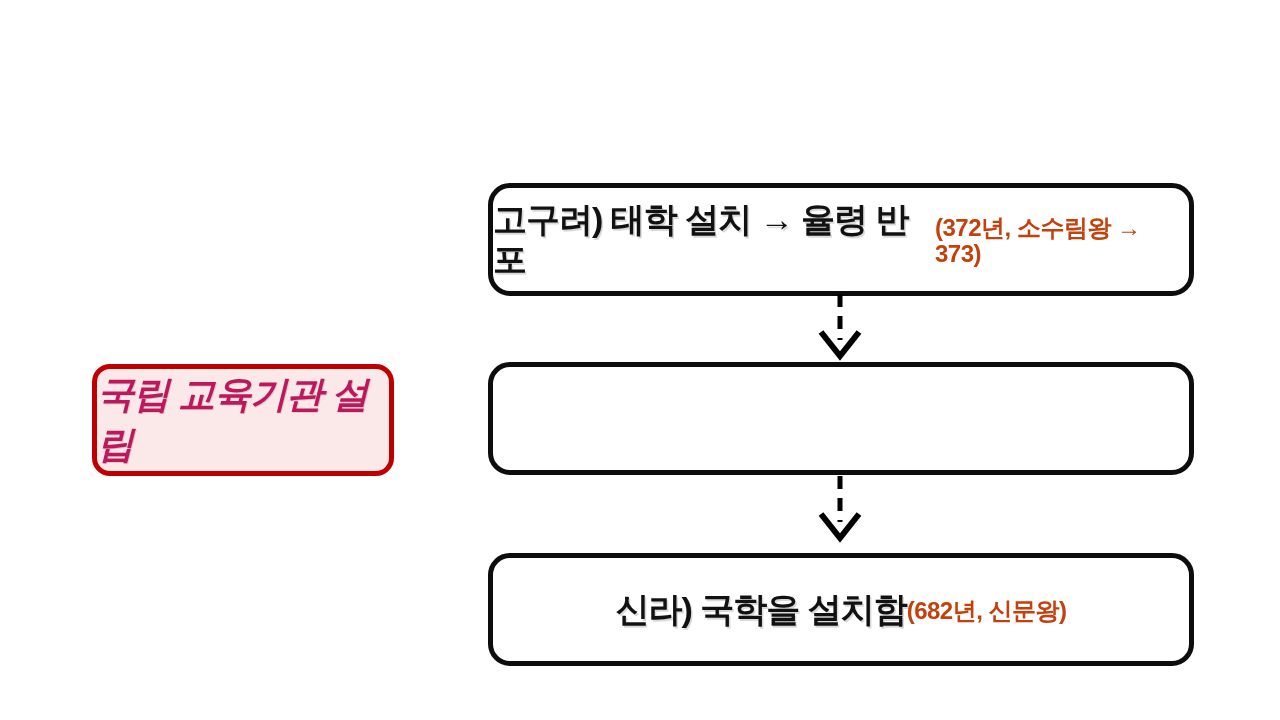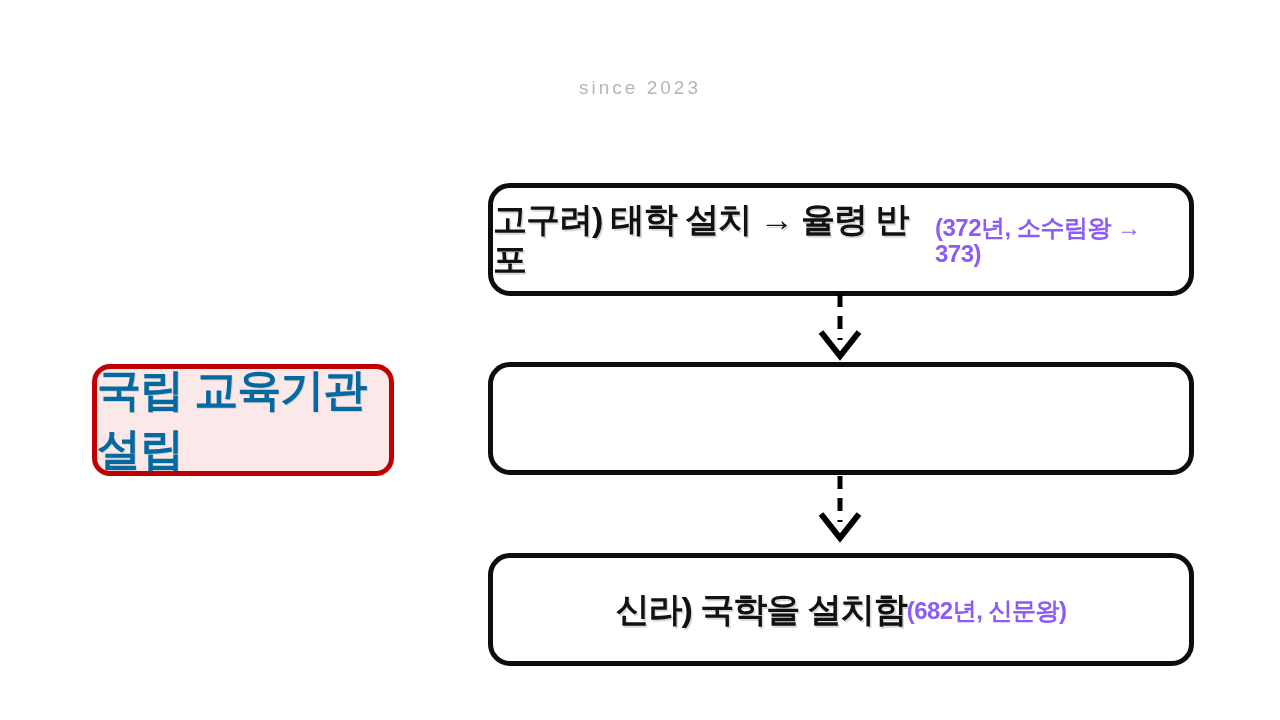--- a/index.html
+++ b/index.html
@@ -27,56 +27,56 @@
 
   
   .side-box {
     position:absolute; left:92px; top:364px; width:302px; height:112px;
     box-sizing:border-box;
     border:5px solid #C00000; border-radius:18px;
     background:#FBE9E9;
     display:flex; align-items:center; justify-content:center;
   }
   .side-box-text {
-    font-size:44px; font-weight:bold; color:#0369a1; letter-spacing:-1px;
+    font-size:37px; font-weight:bold; color:#be185d; letter-spacing:-1px;
     text-shadow:1px 1px 0 rgba(0,0,0,0.12);
+    font-style:italic;
   }
 
   
   .flow-box {
     position:absolute; left:488px; width:706px; height:113px;
     box-sizing:border-box;
     border:5px solid #0d0d0d; border-radius:22px;
     background:#ffffff;
     display:flex; flex-direction:row; align-items:center; justify-content:center;
   }
   .flow-box.b1 { top:183px; }
   .flow-box.b2 { top:362px; }
   .flow-box.b3 { top:545px;margin-top:8px; }
   .flow-title {
     font-size:34px; font-weight:bold; color:#111111; letter-spacing:-1px;
     text-shadow:1.5px 1.5px 0 rgba(0,0,0,0.15);
     line-height:1.15;
   }
   .flow-sub {
-    font-size:24px; font-weight:bold; color:#8b5cf6; letter-spacing:-0.5px;
+    font-size:24px; font-weight:bold; color:#c2410c; letter-spacing:-0.5px;
     margin-top:3px; line-height:1.1;
   }
 
   
   .arrow { position:absolute; left:815px; width:50px; height:70px; }
   .arrow.a1 { top:294px; }
   .arrow.a2 { top:476px; }
   .arrow svg { display:block; }
 </style>
 </head>
 <body>
 
 <div class="watermark">
-  <div class="watermark-sub">since 2023</div>
 </div>
 
 <div class="side-box">
   <span class="side-box-text">국립 교육기관 설립</span>
 </div>
 
 <div class="flow-box b1">
   <div class="flow-title">고구려) 태학 설치 → 율령 반포</div>
   <div class="flow-sub">(372년, 소수림왕 → 373)</div>
 </div>

